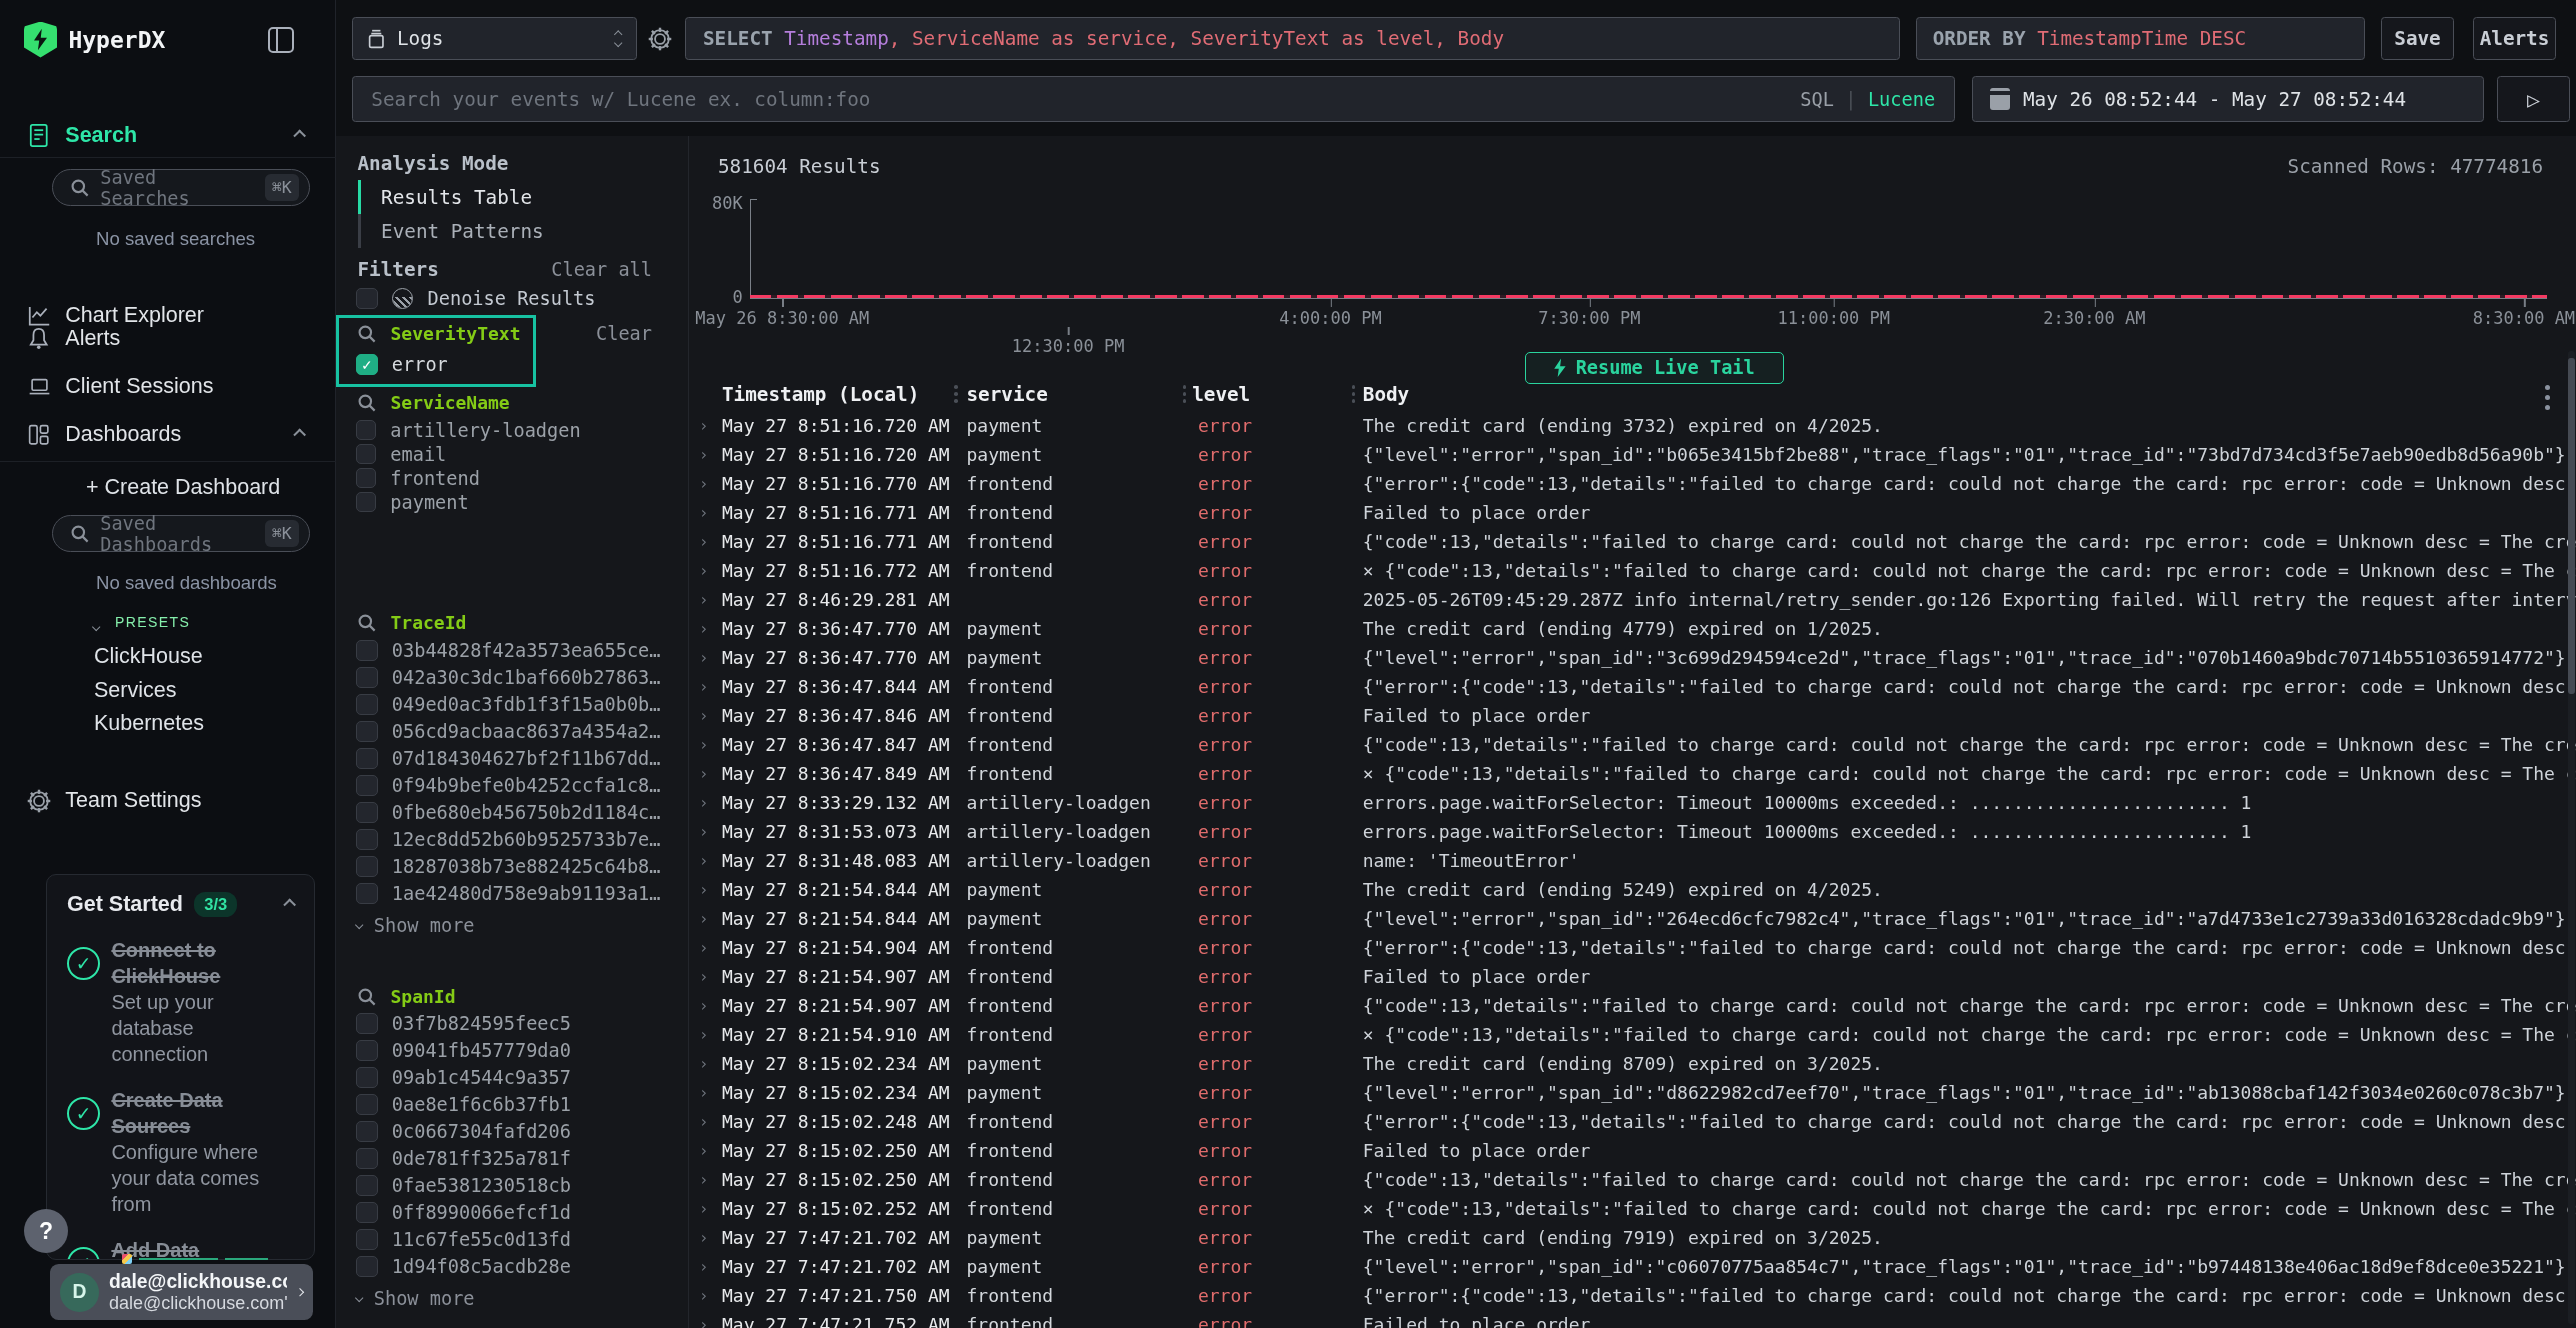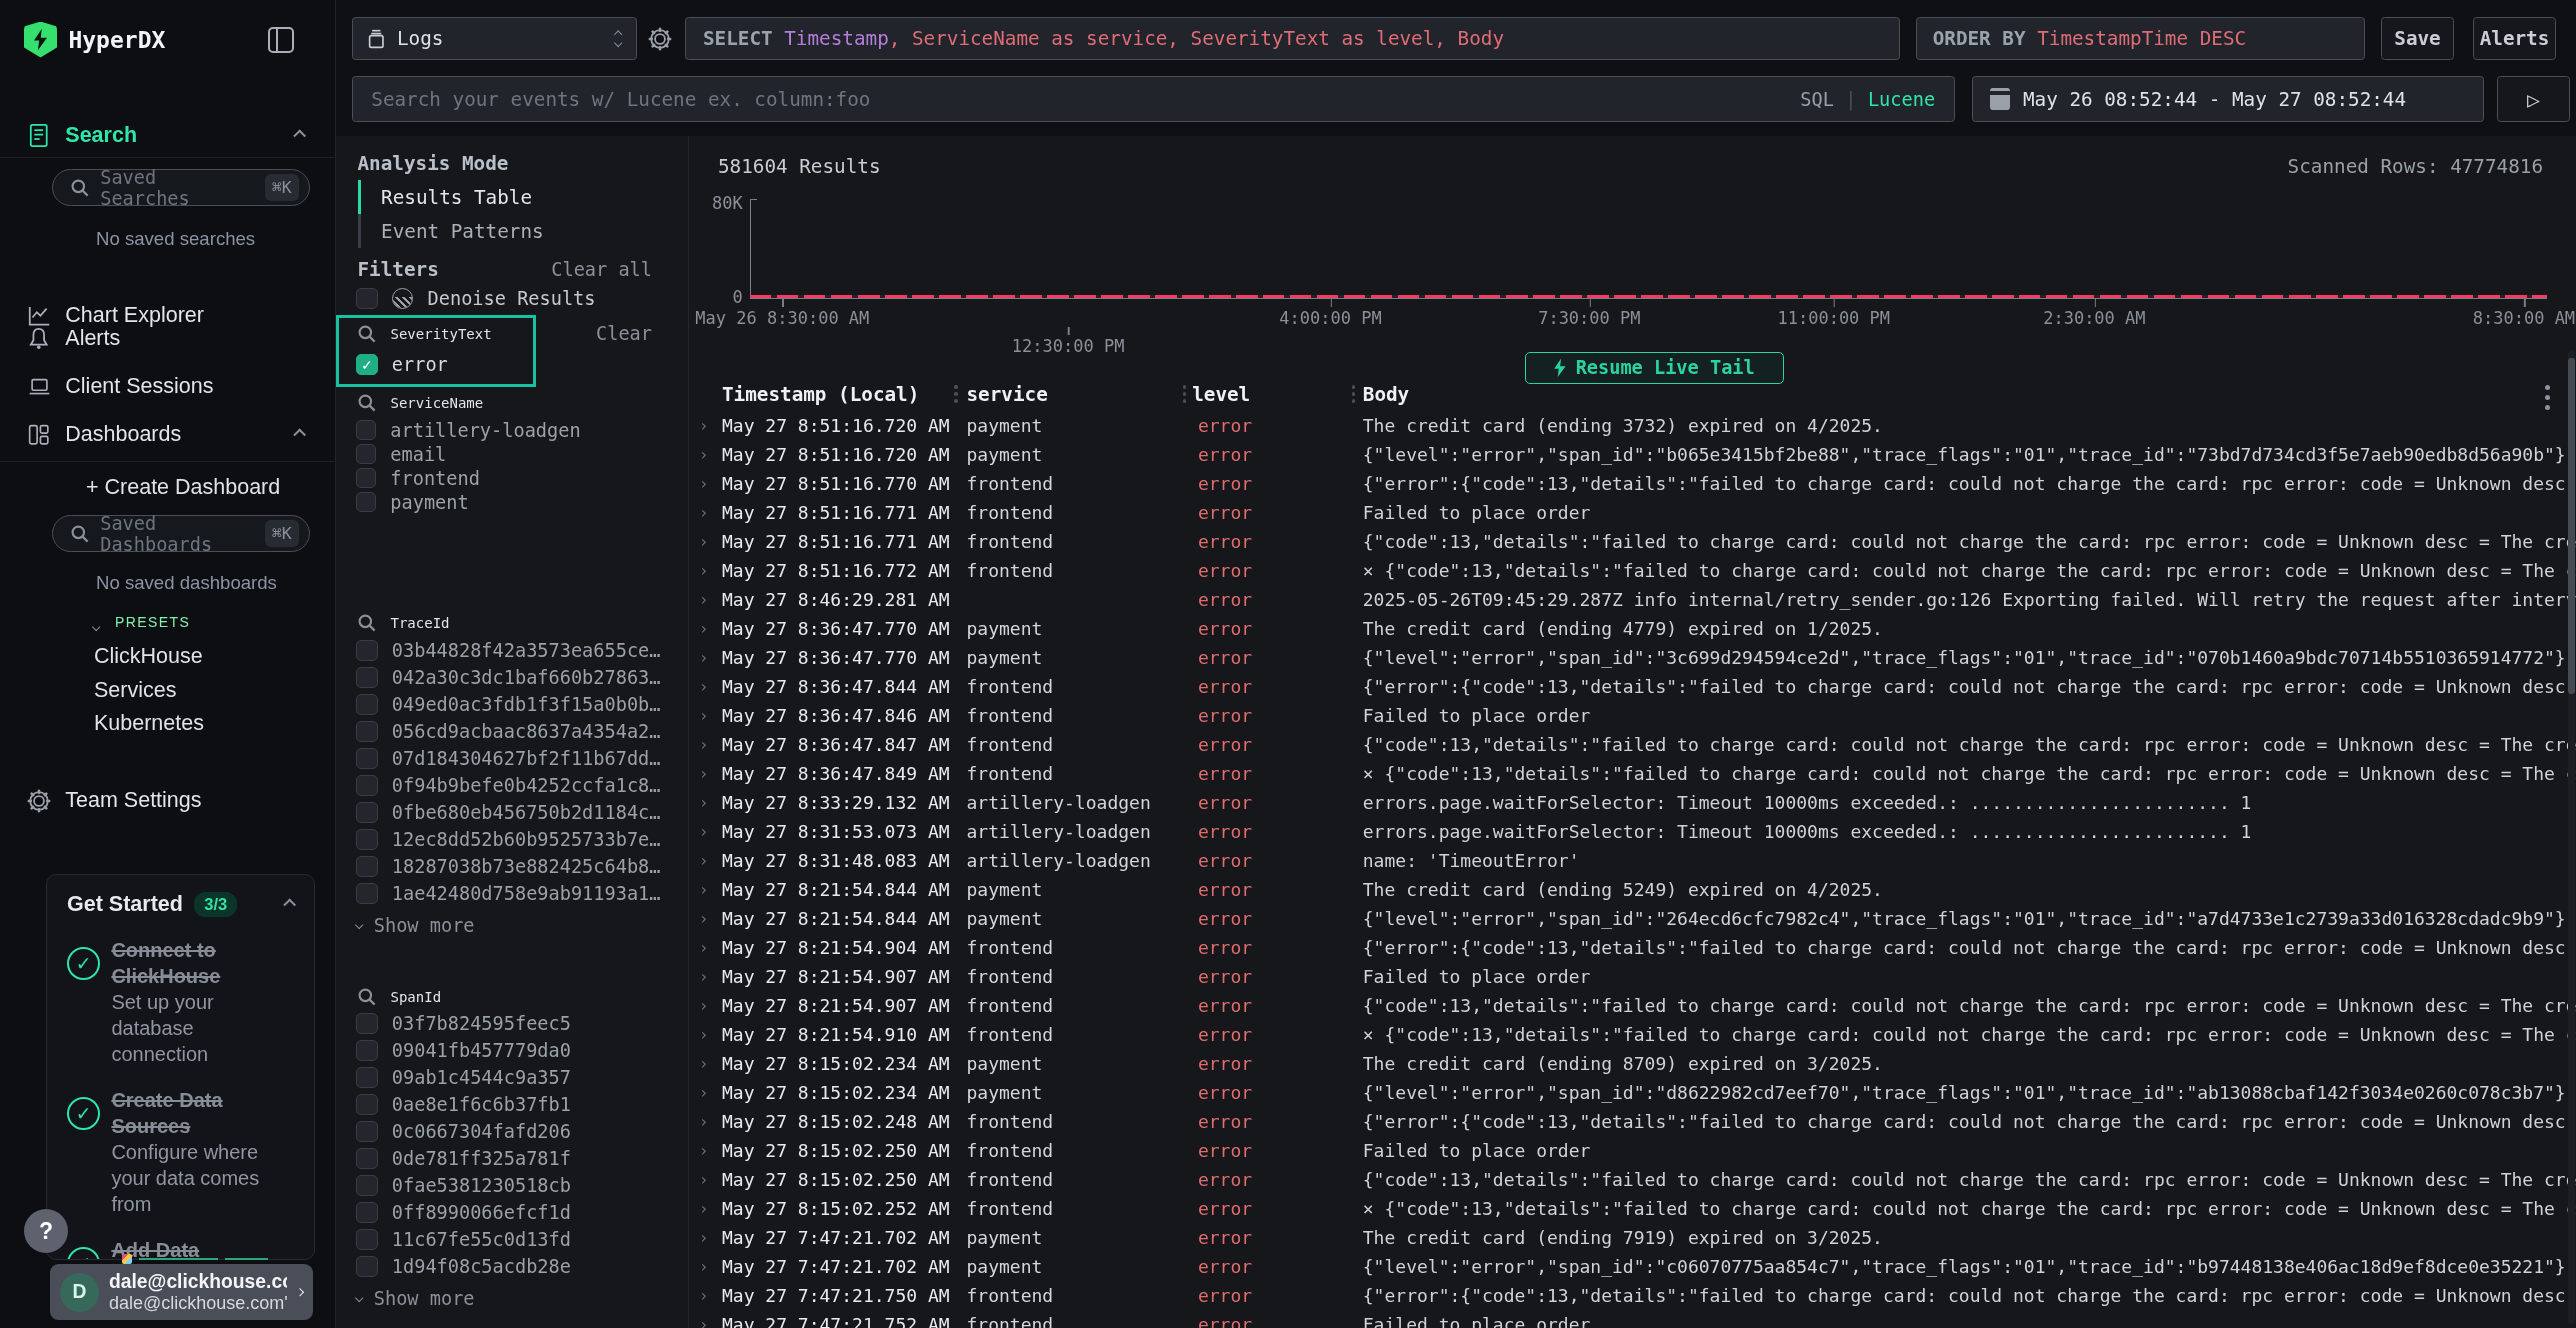--- a/index.html
+++ b/index.html
@@ -83,21 +83,21 @@
   .f-link { color:#8b9099; font-size:18.6px; cursor:pointer; }
   .mode-item { display:flex; align-items:center; height:34px; padding-left:21.5px; }
   .mode-rail { width:3.6px; height:100%; background:#3a3e46; margin-right:20px; }
   .mode-rail.active { background:#27dba5; }
   .mode-label { font-size:19.3px; color:#aab0b8; }
   .mode-label.active { color:#e3e6ea; }
   .chk { width:21.5px; height:21.5px; border-radius:5px; background:#23262d; border:1.4px solid #383c44; flex:0 0 21.5px; }
   .chk.checked { background:#1fae85; border-color:#1fae85; color:#fff; font-size:15.7px; display:flex; align-items:center; justify-content:center; }
   .f-row { display:flex; align-items:center; gap:14.3px; padding-left:20px; height:27px; color:#9ba1a8; font-size:18.6px; }
   .f-sec-head { display:flex; align-items:center; gap:13px; padding-left:20px; height:29px; }
-  .f-sec-title { color:#e5e5e5; font-weight:normal; font-size:14px; }
+  .f-sec-title { color:#84cc16; font-weight:bold; font-size:18px; }
   .mag { width:21.5px; height:21.5px; }
   .mag circle { fill:none; stroke:#8a9099; stroke-width:3; }
   .mag line { stroke:#8a9099; stroke-width:3; }
   .hl-box { position:absolute; left:0; top:179px; width:200px; height:72px; border:3.6px solid #17c2a2; pointer-events:none; }
   .denoise-ic { width:21.5px; height:21.5px; border:1.8px solid #9ba1a8; border-radius:50%; position:relative; overflow:hidden; }
   .denoise-ic::after { content:""; position:absolute; left:-2.9px; top:8.6px; width:29px; height:17px;
     background:repeating-linear-gradient(45deg,#9ba1a8 0 2.1px,transparent 2.1px 5px); }
   .showmore { display:flex; align-items:center; gap:11.4px; padding-left:20px; color:#8b9099; font-size:18.6px; height:26px; cursor:pointer; }
 
   

